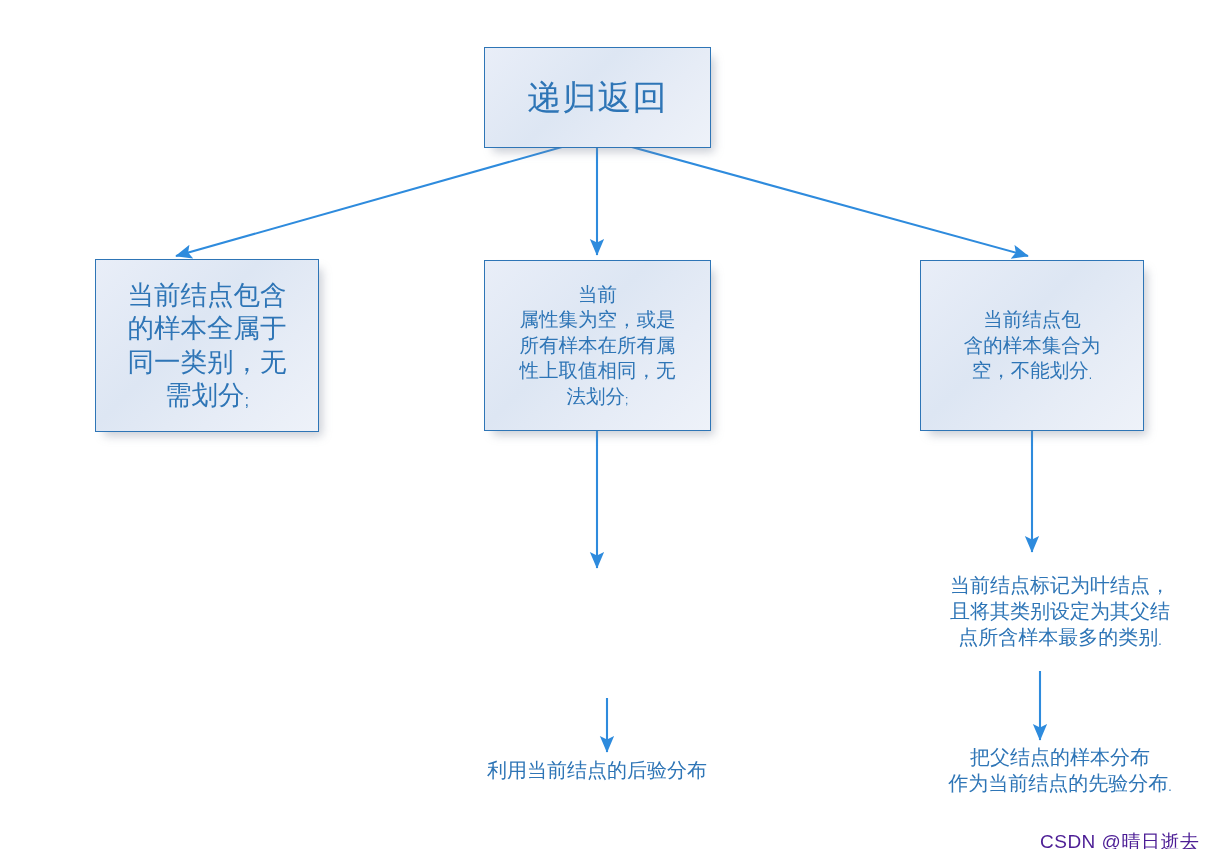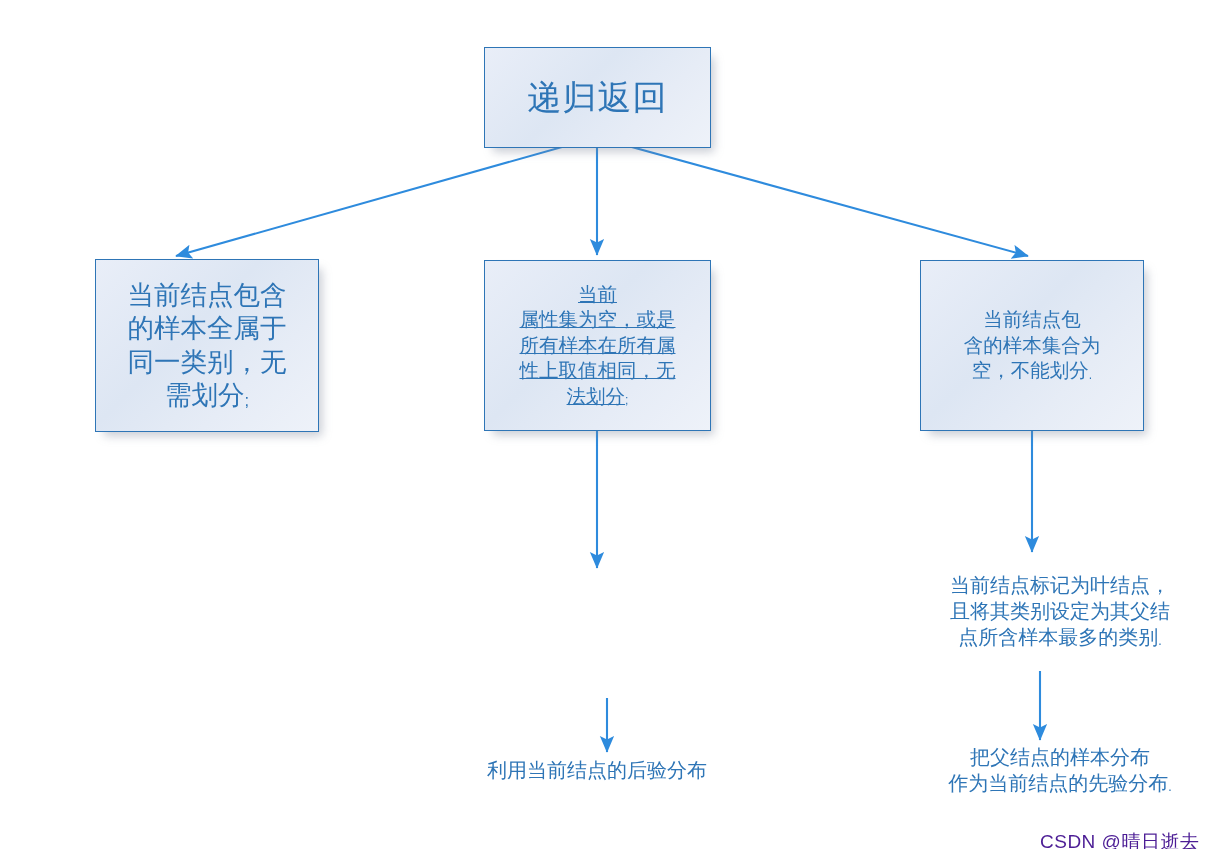--- a/index.html
+++ b/index.html
@@ -59,21 +59,20 @@
     line-height: 1.26;
     margin-left: 44px;
   }
   #node-mid {
     left: 484px;
     top: 260px;
     width: 227px;
     height: 171px;
     font-size: 19.5px;
     line-height: 1.30;
-    text-decoration: underline;
   }
   #node-right {
     left: 920px;
     top: 260px;
     width: 224px;
     height: 171px;
     font-size: 19.5px;
     line-height: 1.32;
   }
   .node .tail {

